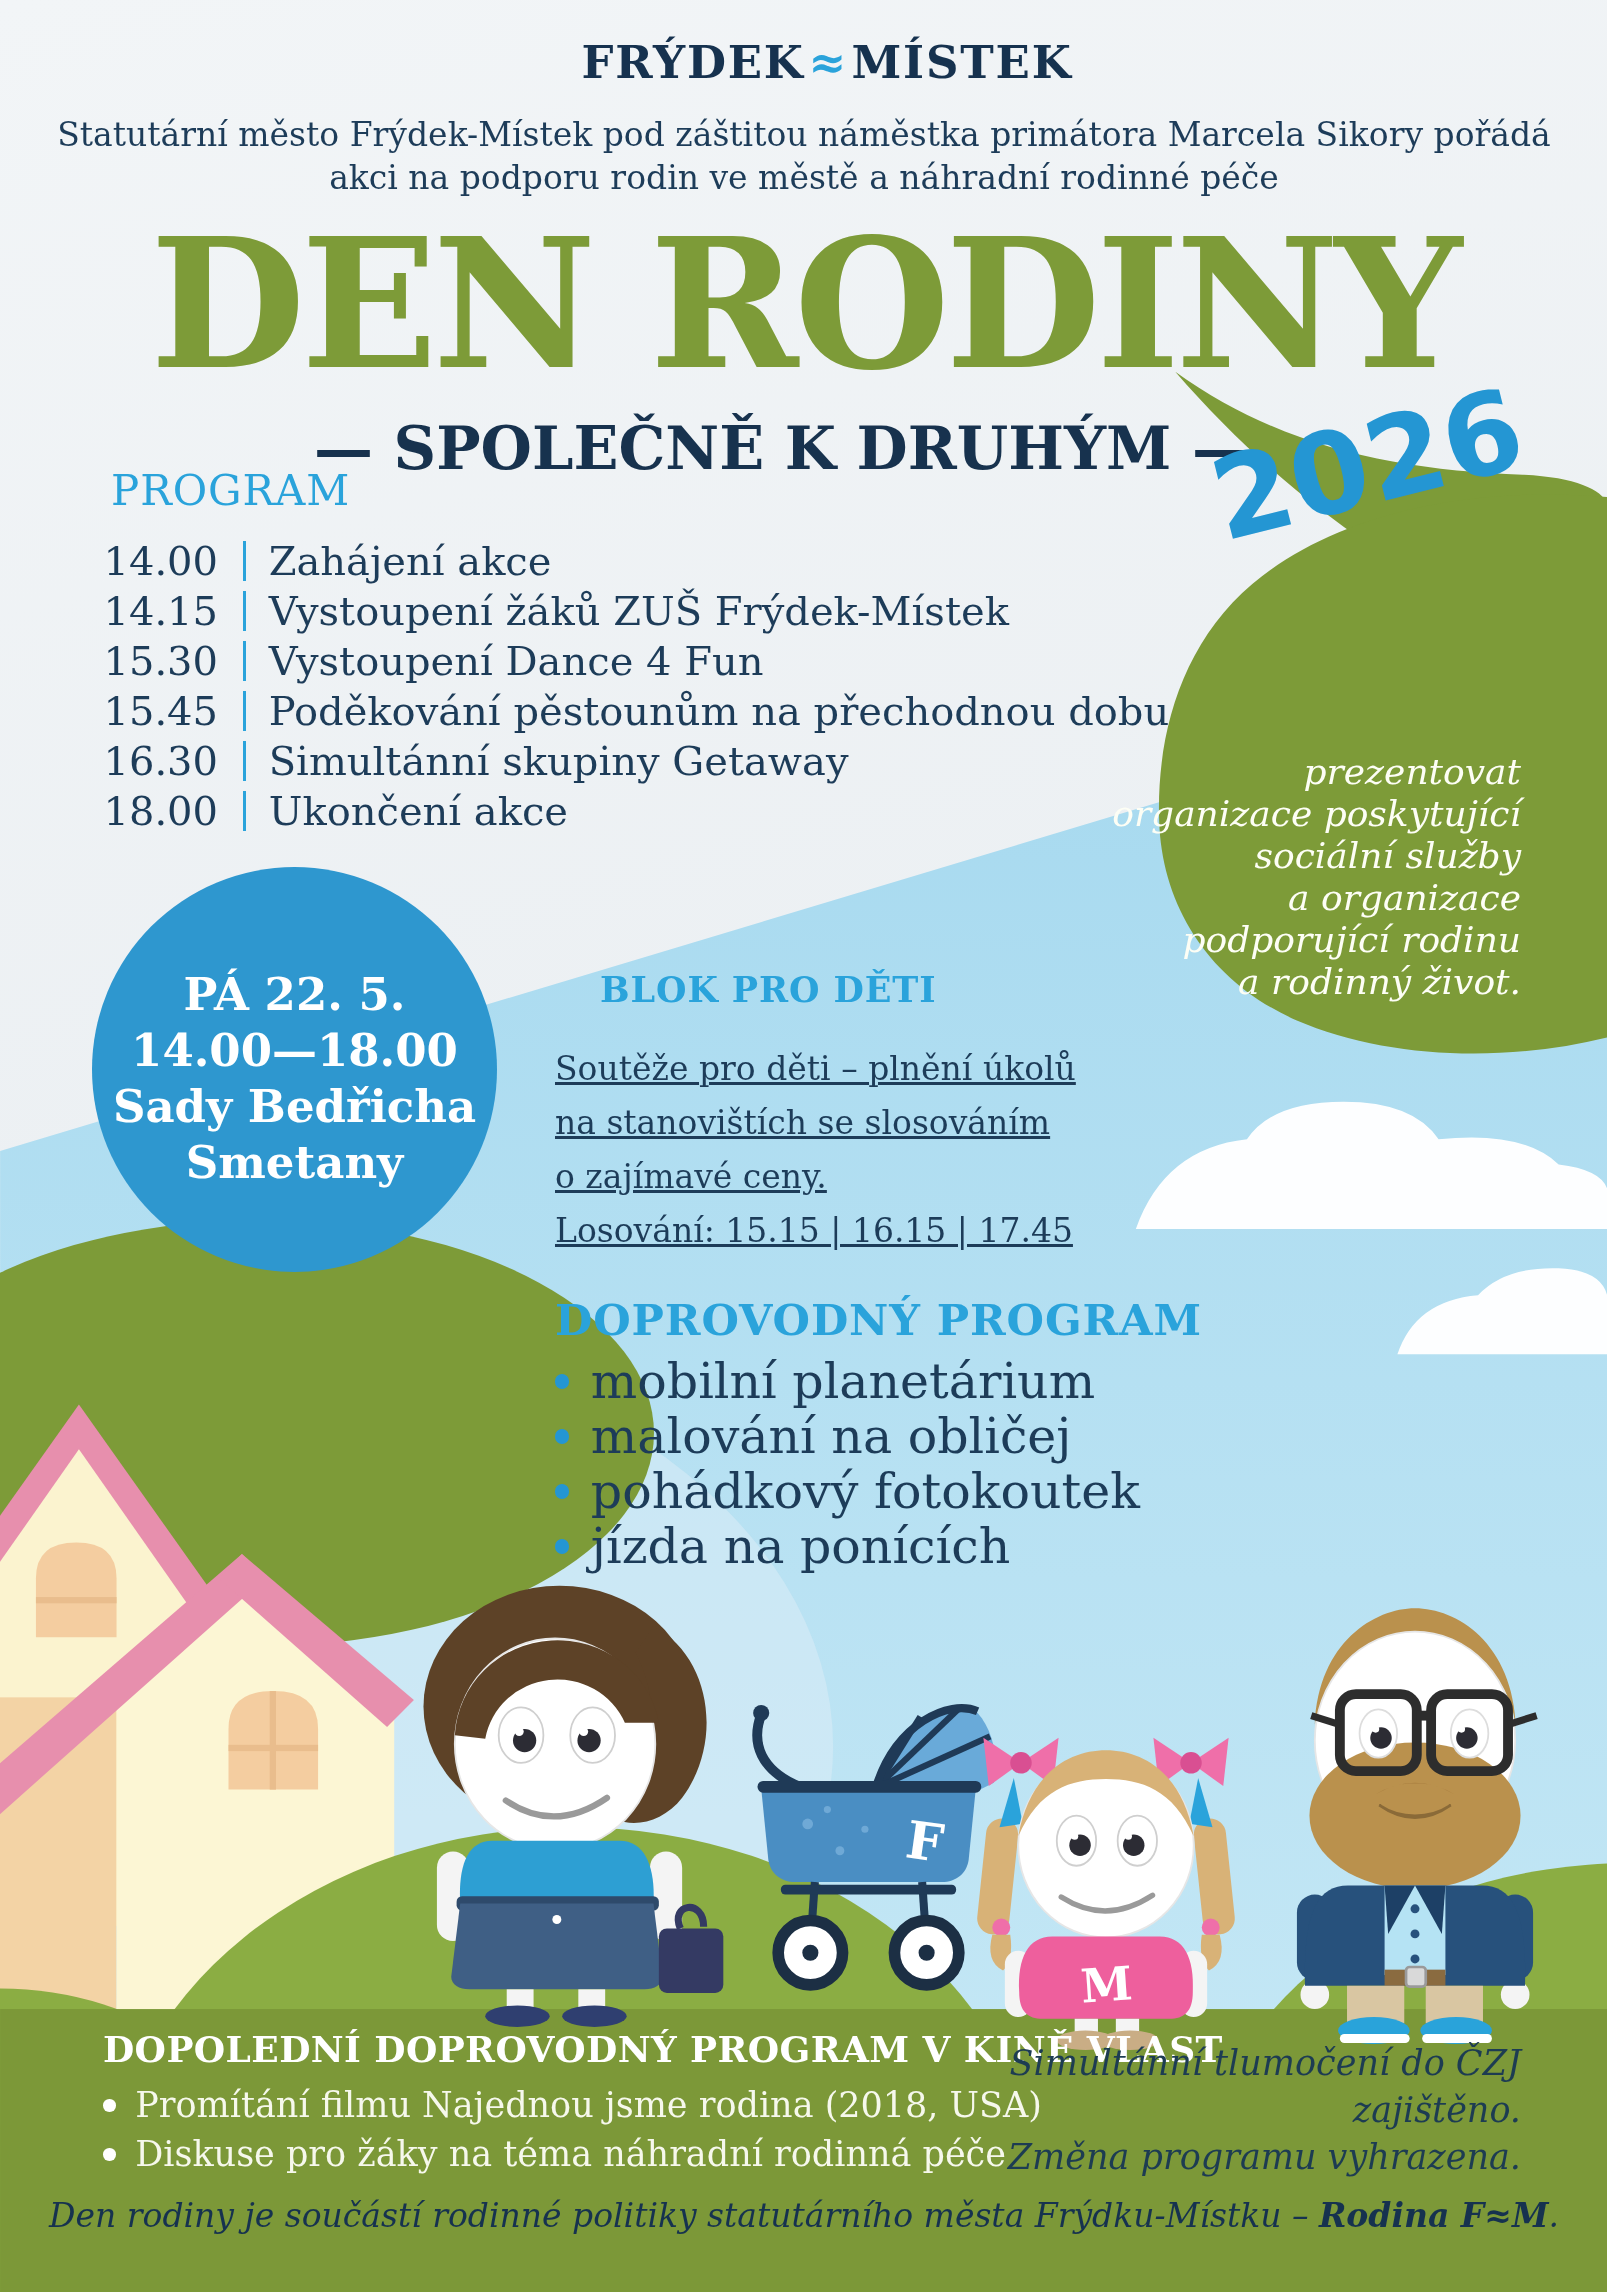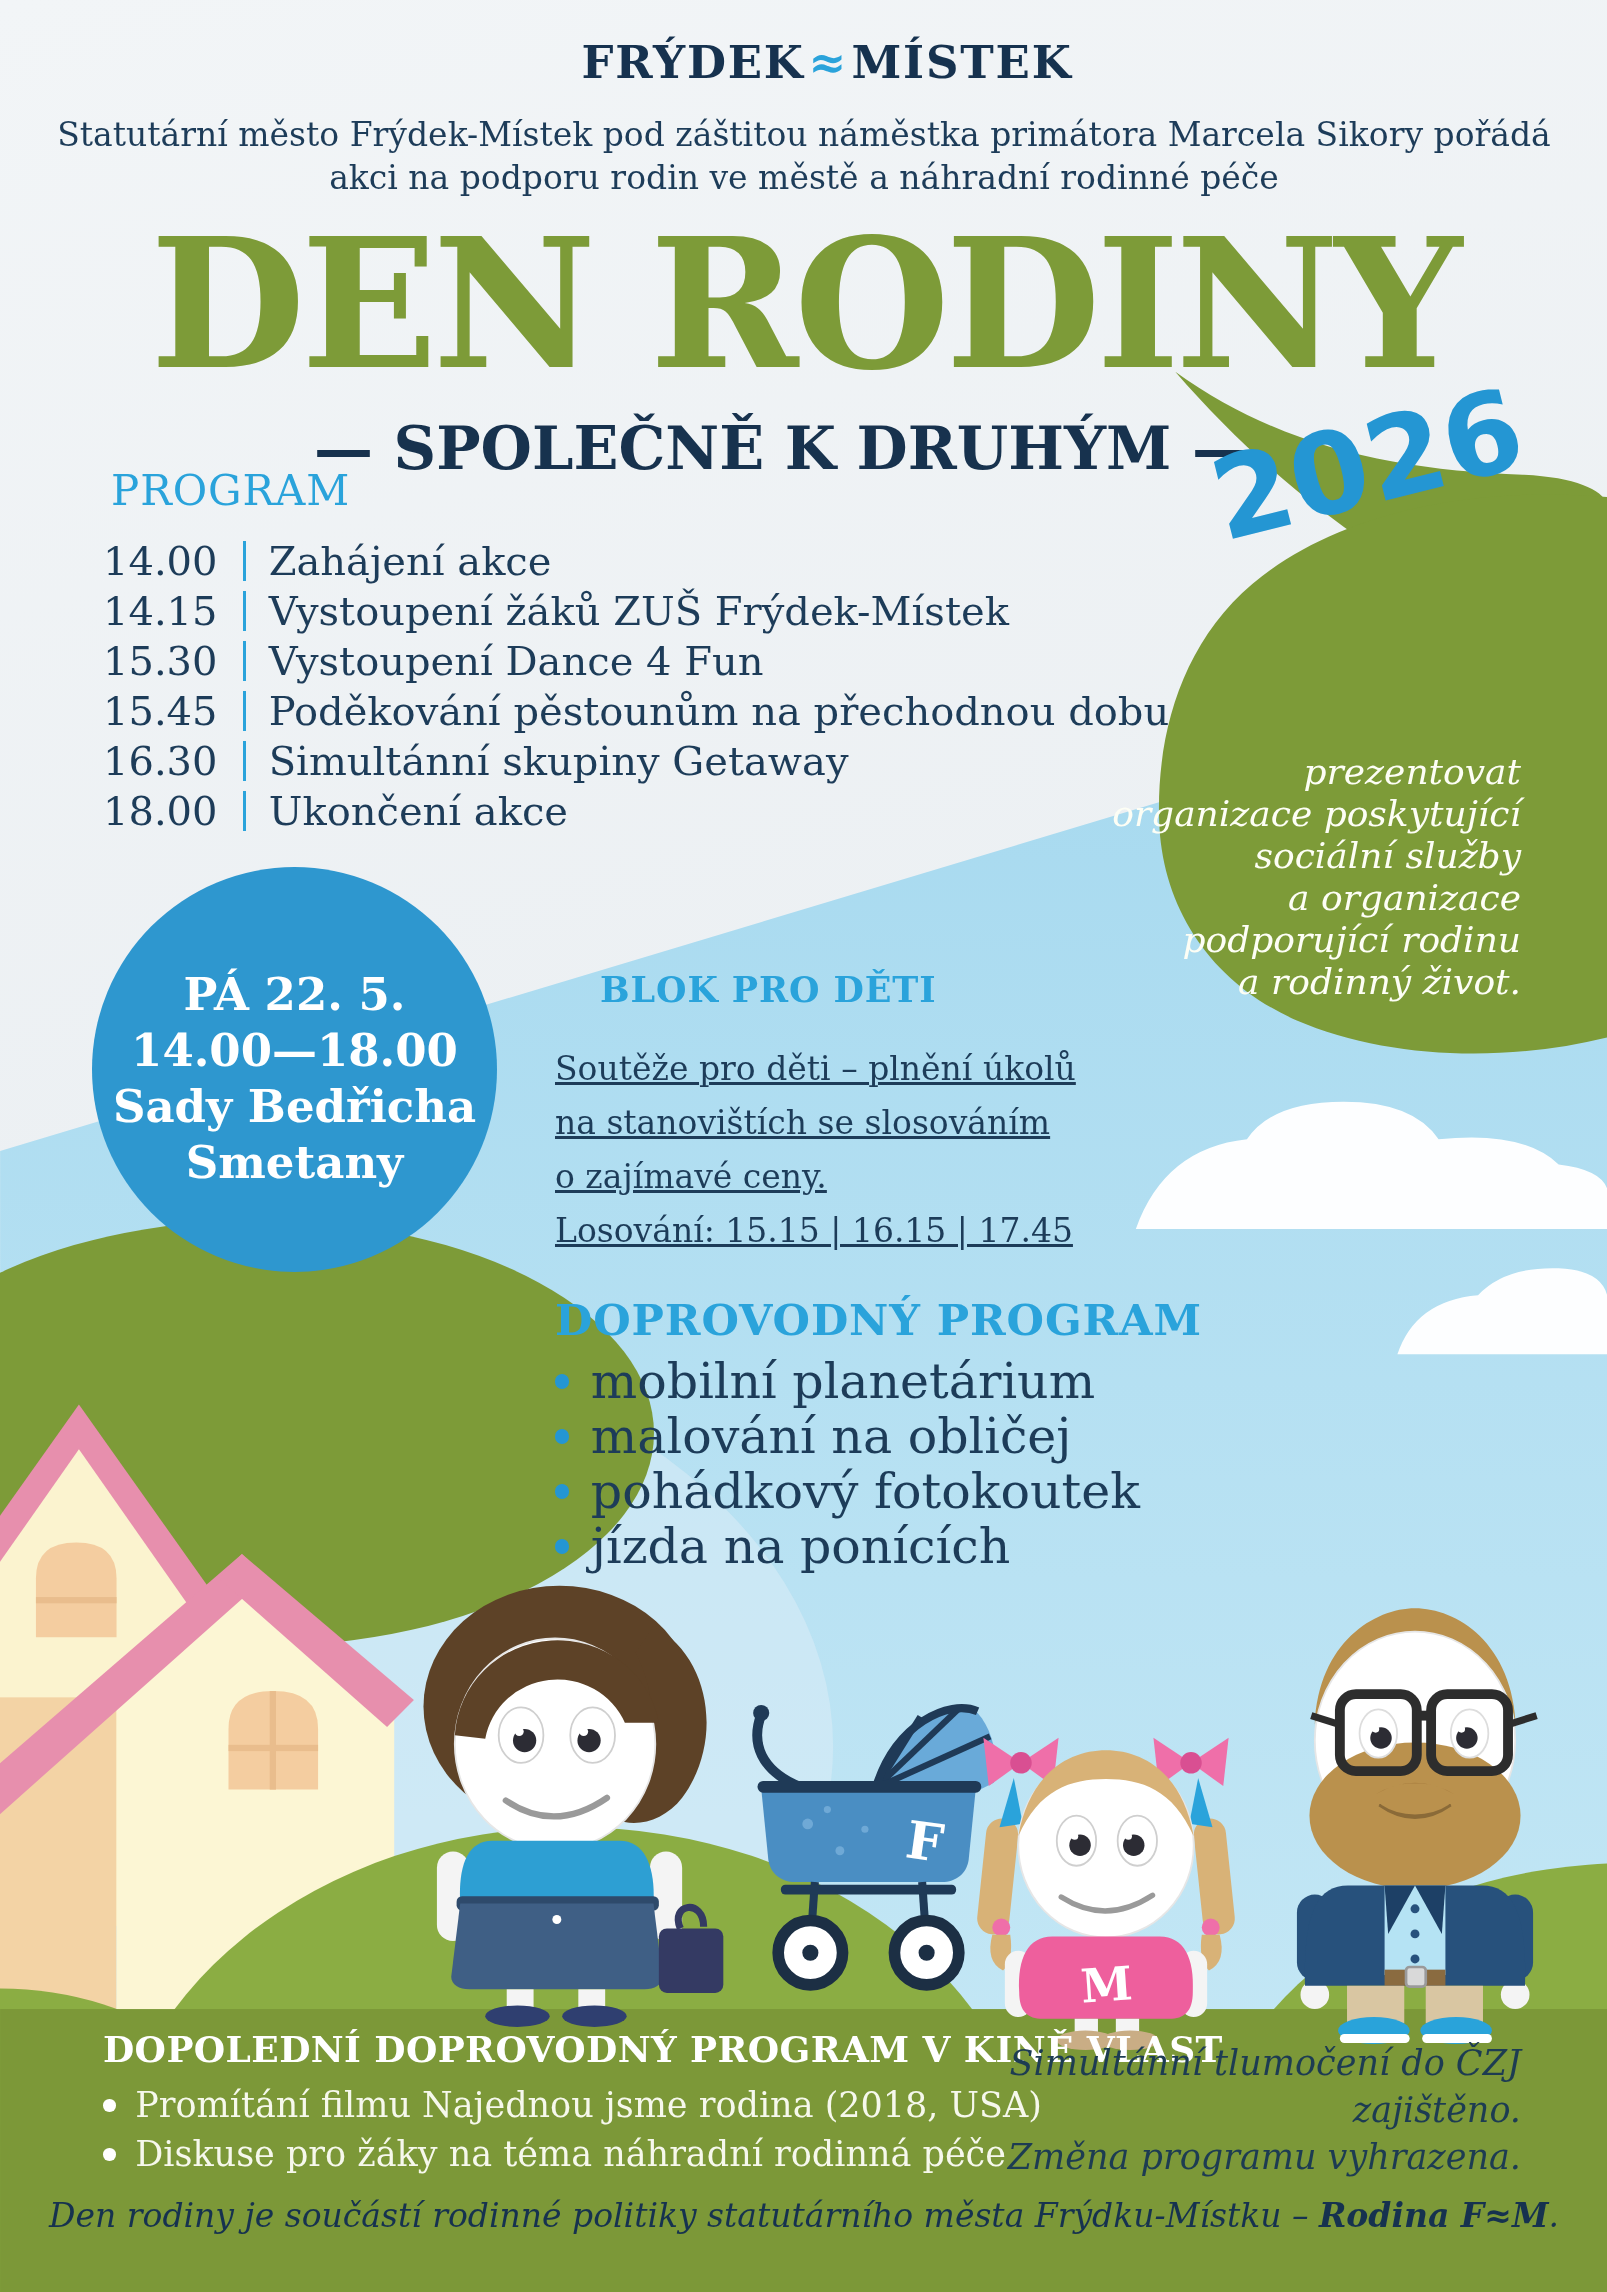--- a/index.html
+++ b/index.html
@@ -22,21 +22,21 @@
          font-weight:bold;font-size:179px;line-height:1;letter-spacing:-4.5px;color:#7d9b38;}
   .subtitle{top:414px;left:0;width:100%;text-align:center;transform:translateX(-21.5px);
             font-weight:bold;font-size:59px;color:#17324e;}
   .year{top:399px;left:1202px;width:331px;text-align:center;
         font-family:"DejaVu Sans",sans-serif;font-weight:bold;font-size:113px;
         color:#2496d3;transform:rotate(-14deg);}
   
   .program-head{top:466px;left:103px;font-weight:normal;font-size:42px;color:#2aa3db;letter-spacing:0.9px;margin-left:8px;}
   .program-list{top:536px;left:103px;}
   .prow{display:flex;align-items:stretch;height:50px;font-size:40px;line-height:50px;}
-  .prow .time{width:115px;text-align:left;}
+  .prow .time{width:115px;text-align:right;}
   .prow .sep{width:2.7px;background:#2aa3db;margin:5.4px 23px 5.4px 25px;}
   
   .badge{top:867px;left:92px;width:405px;height:405px;border-radius:50%;
          background:#2e97cf;text-align:center;color:#fff;
          font-weight:bold;font-size:45px;line-height:56px;}
   .badge-inner{padding-top:100px;}
   
   .green-note{top:751px;left:1048px;width:473px;text-align:right;
               font-style:italic;font-size:36px;line-height:42px;color:#fdfef5;}
   

